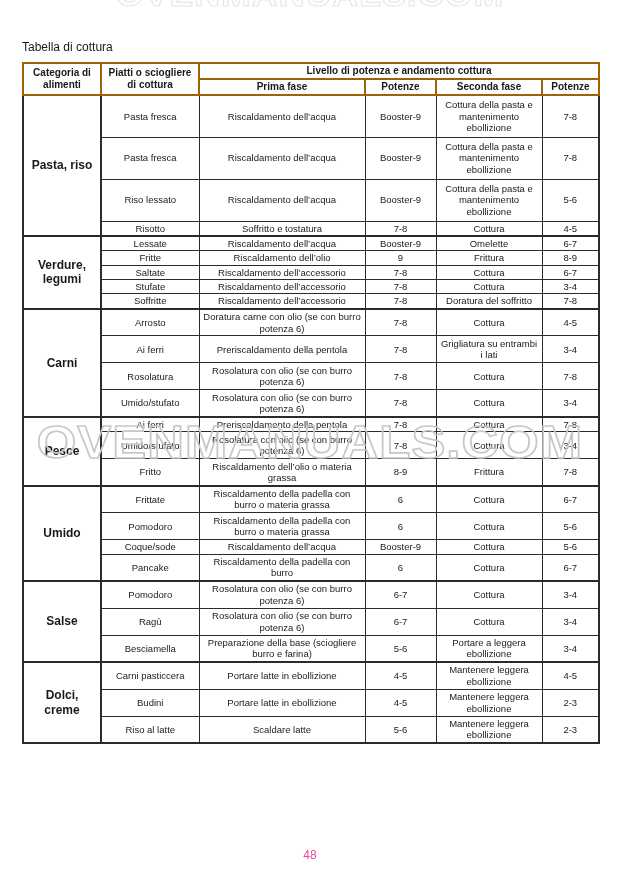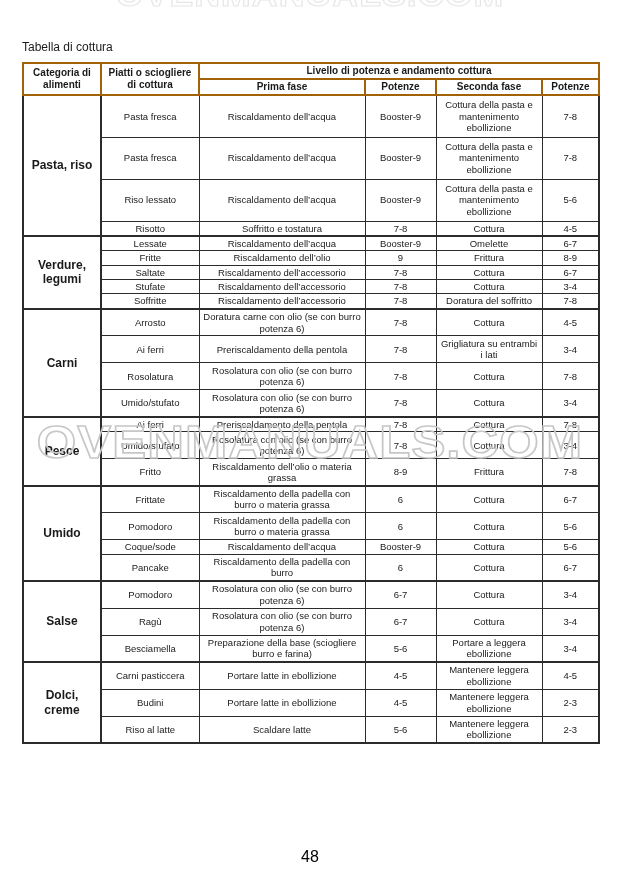--- a/index.html
+++ b/index.html
@@ -78,22 +78,22 @@
   .watermark.top{
     top:-24px;
     font-size:33px;
     -webkit-text-stroke:1.2px #e7e7e7;
   }
   .page-number{
     position:absolute;
     left:0;right:0;
     top:848px;
     text-align:center;
-    font-size:16px;
-    color:#000000;
+    font-size:12px;
+    color:#ec4899;
   }
 </style>
 </head>
 <body>
 
 <div class="watermark top">OVENMANUALS.COM</div>
 
 <div class="page-title">Tabella di cottura</div>
 
 <table class="cook-table">

